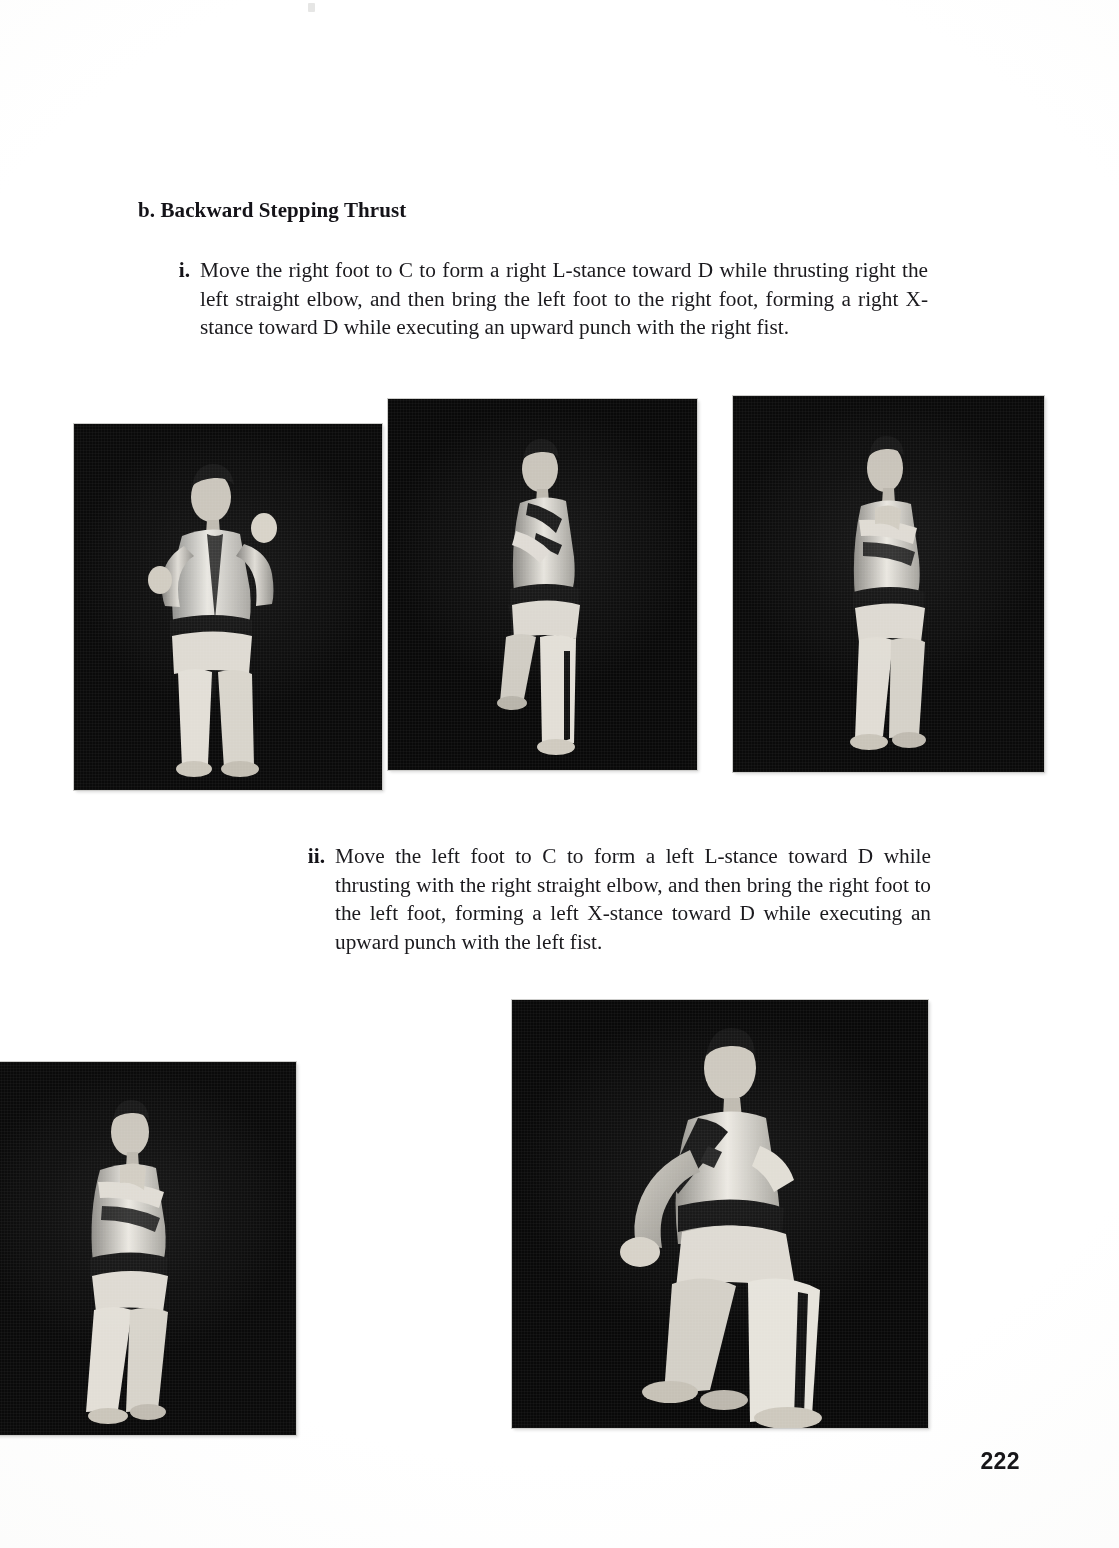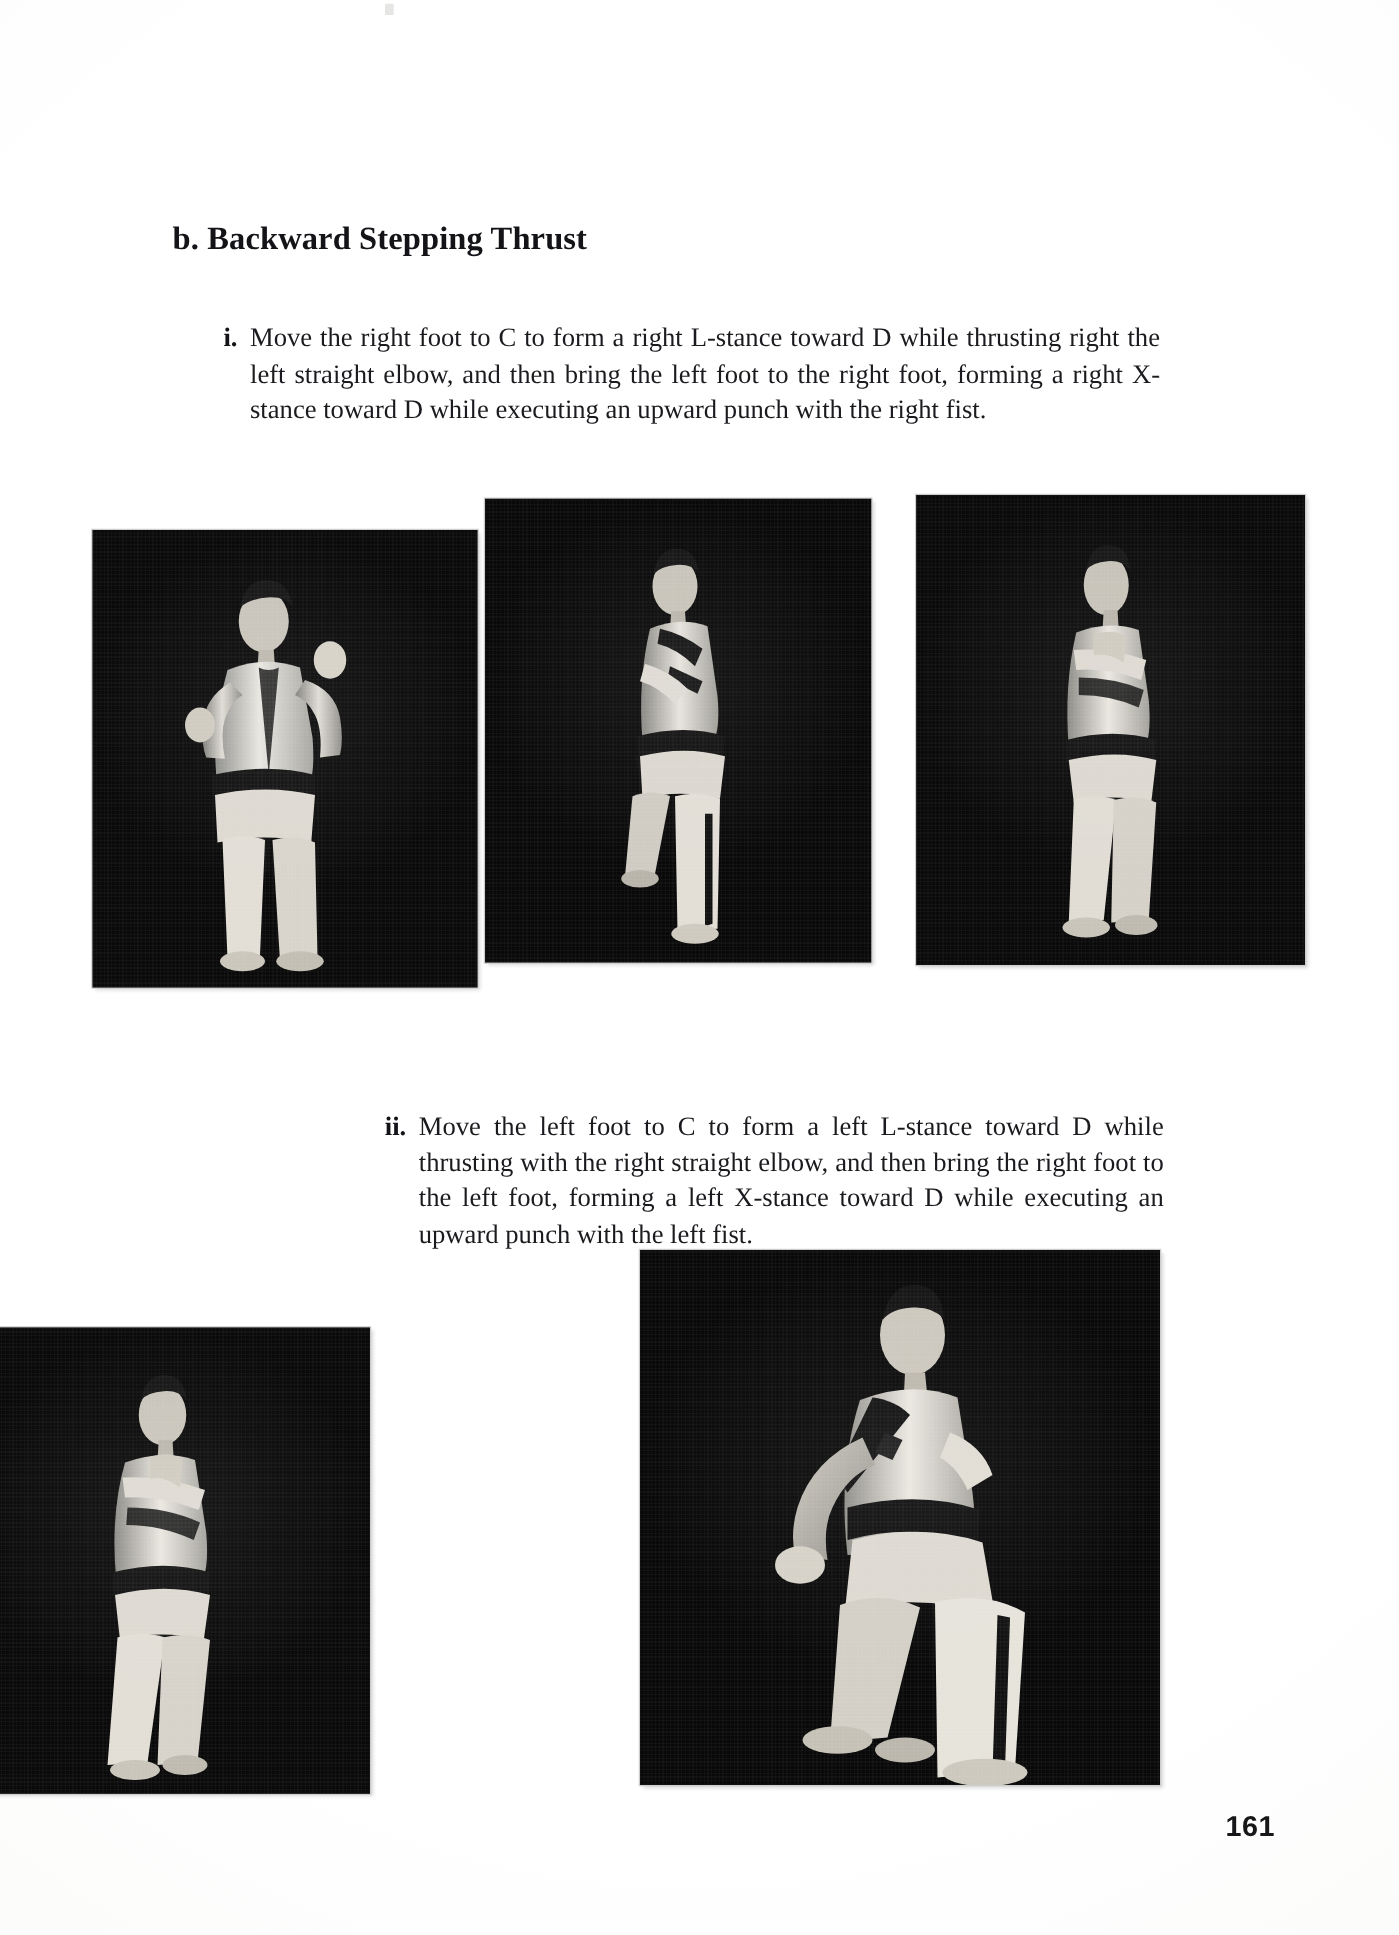--- a/index.html
+++ b/index.html
@@ -30,22 +30,22 @@
     width: 7px; height: 9px;
     background: #dededc;
     opacity: .75;
     border-radius: 1px;
   }
 
   
   .heading {
     position: absolute;
     left: 138px;
-    top: 176px;
-    font-size: 26px;
+    top: 198px;
+    font-size: 21px;
     font-weight: bold;
     letter-spacing: .1px;
     white-space: nowrap;
     color: #141318;
   }
 
   .para {
     position: absolute;
     font-size: 21.3px;
     line-height: 28.6px;
@@ -69,21 +69,20 @@
   #para-i .marker {
     left: -34px;
     top: 0;
     width: 24px;
   }
 
   #para-ii {
     left: 335px;
     top: 842px;
     width: 596px;
-    margin-top: 45px;
   }
   #para-ii .marker {
     left: -42px;
     top: 0;
     width: 32px;
   }
 
   
   .photo {
     position: absolute;
@@ -330,15 +329,15 @@
 
         <path d="M236 282 q40-10 72 8 l-8 126 l-62 6z" fill="#e6e3db"></path>
         <path d="M286 292 l10 2 l-4 122 l-10 2z" fill="#121212"></path>
         <ellipse cx="276" cy="418" rx="34" ry="11" fill="#cdc8bd"></ellipse>
 
         <ellipse cx="212" cy="400" rx="24" ry="10" fill="#bcb7ad"></ellipse>
       </g>
     </svg>
   </div>
 
-  <div class="folio">161</div>
+  <div class="folio">222</div>
 
 </div>
 
 </body></html>

